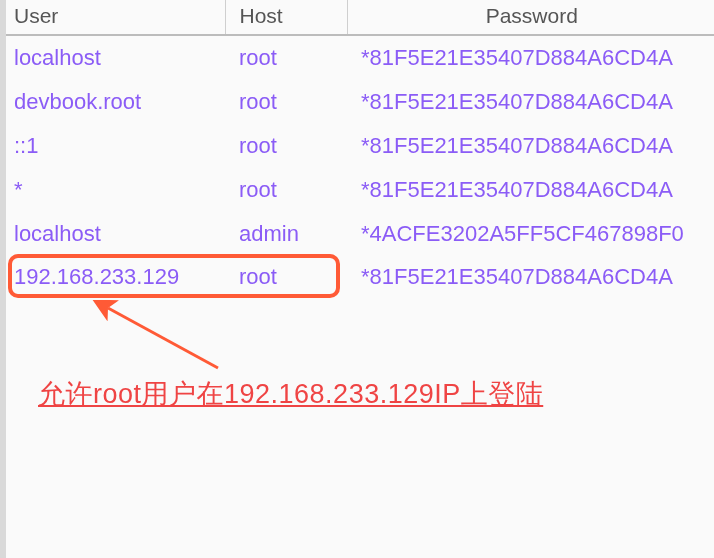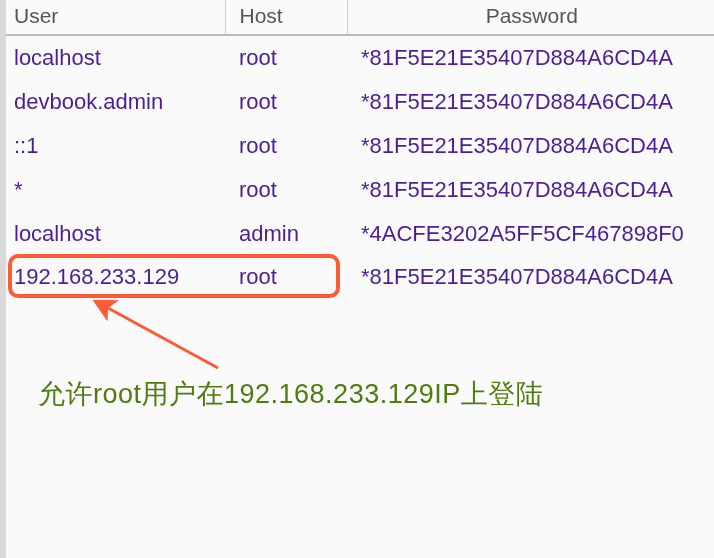--- a/index.html
+++ b/index.html
@@ -25,21 +25,21 @@
       text-align: left;
       font-weight: 400;
       color: #555;
       padding: 4px 12px 6px 14px;
       border-right: 1px solid #cfcfcf;
       font-size: 21px;
     }
     .header-cell:last-child { border-right: none; text-align: center; }
     .data-row td {
       padding: 6px 12px 6px 14px;
-      color: #4c1d95;
+      color: #8b5cf6;
       white-space: nowrap;
       font-size: 22px;
       line-height: 1.45;
     }
     .col-host { width: 225px; }
     .col-user { width: 122px; }
     .col-pass { }
     .highlight-box {
       position: absolute;
       left: 8px;
@@ -55,24 +55,25 @@
       left: 78px;
       top: 300px;
       width: 160px;
       height: 80px;
       pointer-events: none;
     }
     .annotation {
       position: absolute;
       left: 38px;
       top: 376px;
-      color: #4d7c0f;
+      color: #ef4444;
       font-size: 27px;
       font-weight: 400;
       letter-spacing: 0.5px;
+      text-decoration: underline;
     }
     .left-edge {
       position: absolute;
       left: 0; top: 0;
       width: 6px; height: 558px;
       background: #d9d9d9;
     }
   </style>
 </head>
 <body>
@@ -87,21 +88,21 @@
       <th class="header-cell col-pass">Password</th>
     </tr>
   </thead>
   <tbody>
     <tr class="data-row">
       <td>localhost</td>
       <td>root</td>
       <td>*81F5E21E35407D884A6CD4A</td>
     </tr>
     <tr class="data-row">
-      <td>devbook.admin</td>
+      <td>devbook.root</td>
       <td>root</td>
       <td>*81F5E21E35407D884A6CD4A</td>
     </tr>
     <tr class="data-row">
       <td>::1</td>
       <td>root</td>
       <td>*81F5E21E35407D884A6CD4A</td>
     </tr>
     <tr class="data-row">
       <td>*</td>

